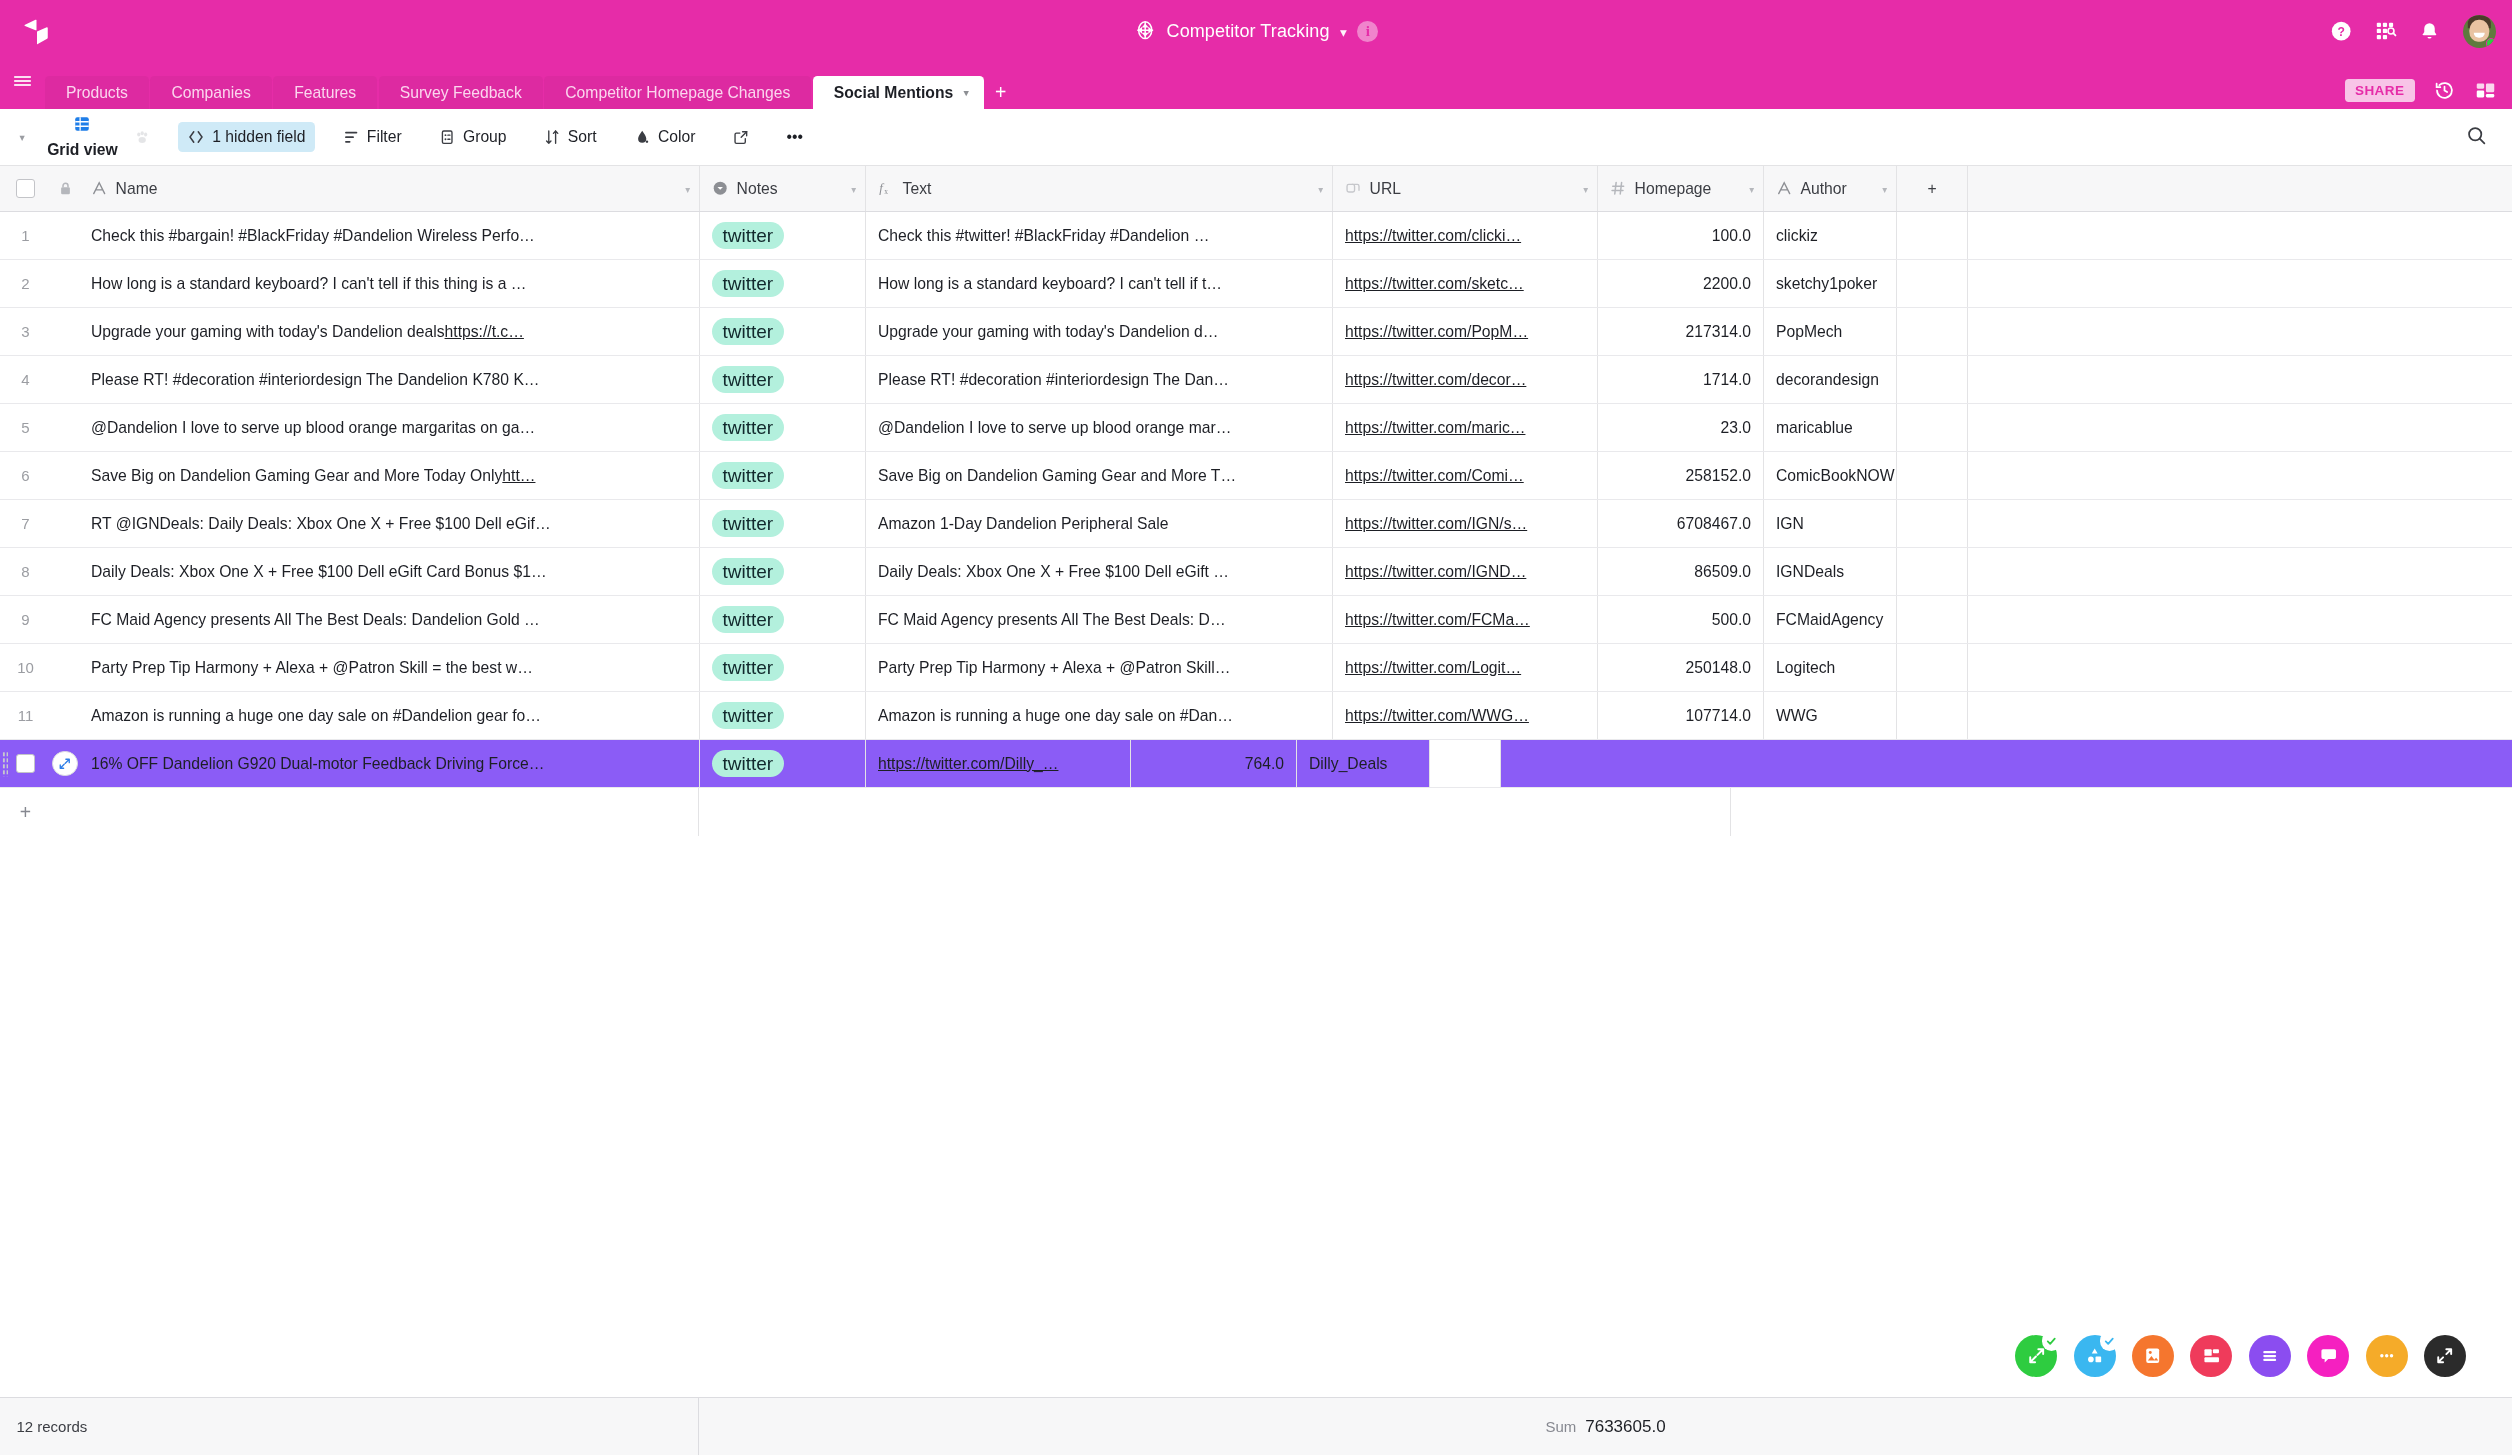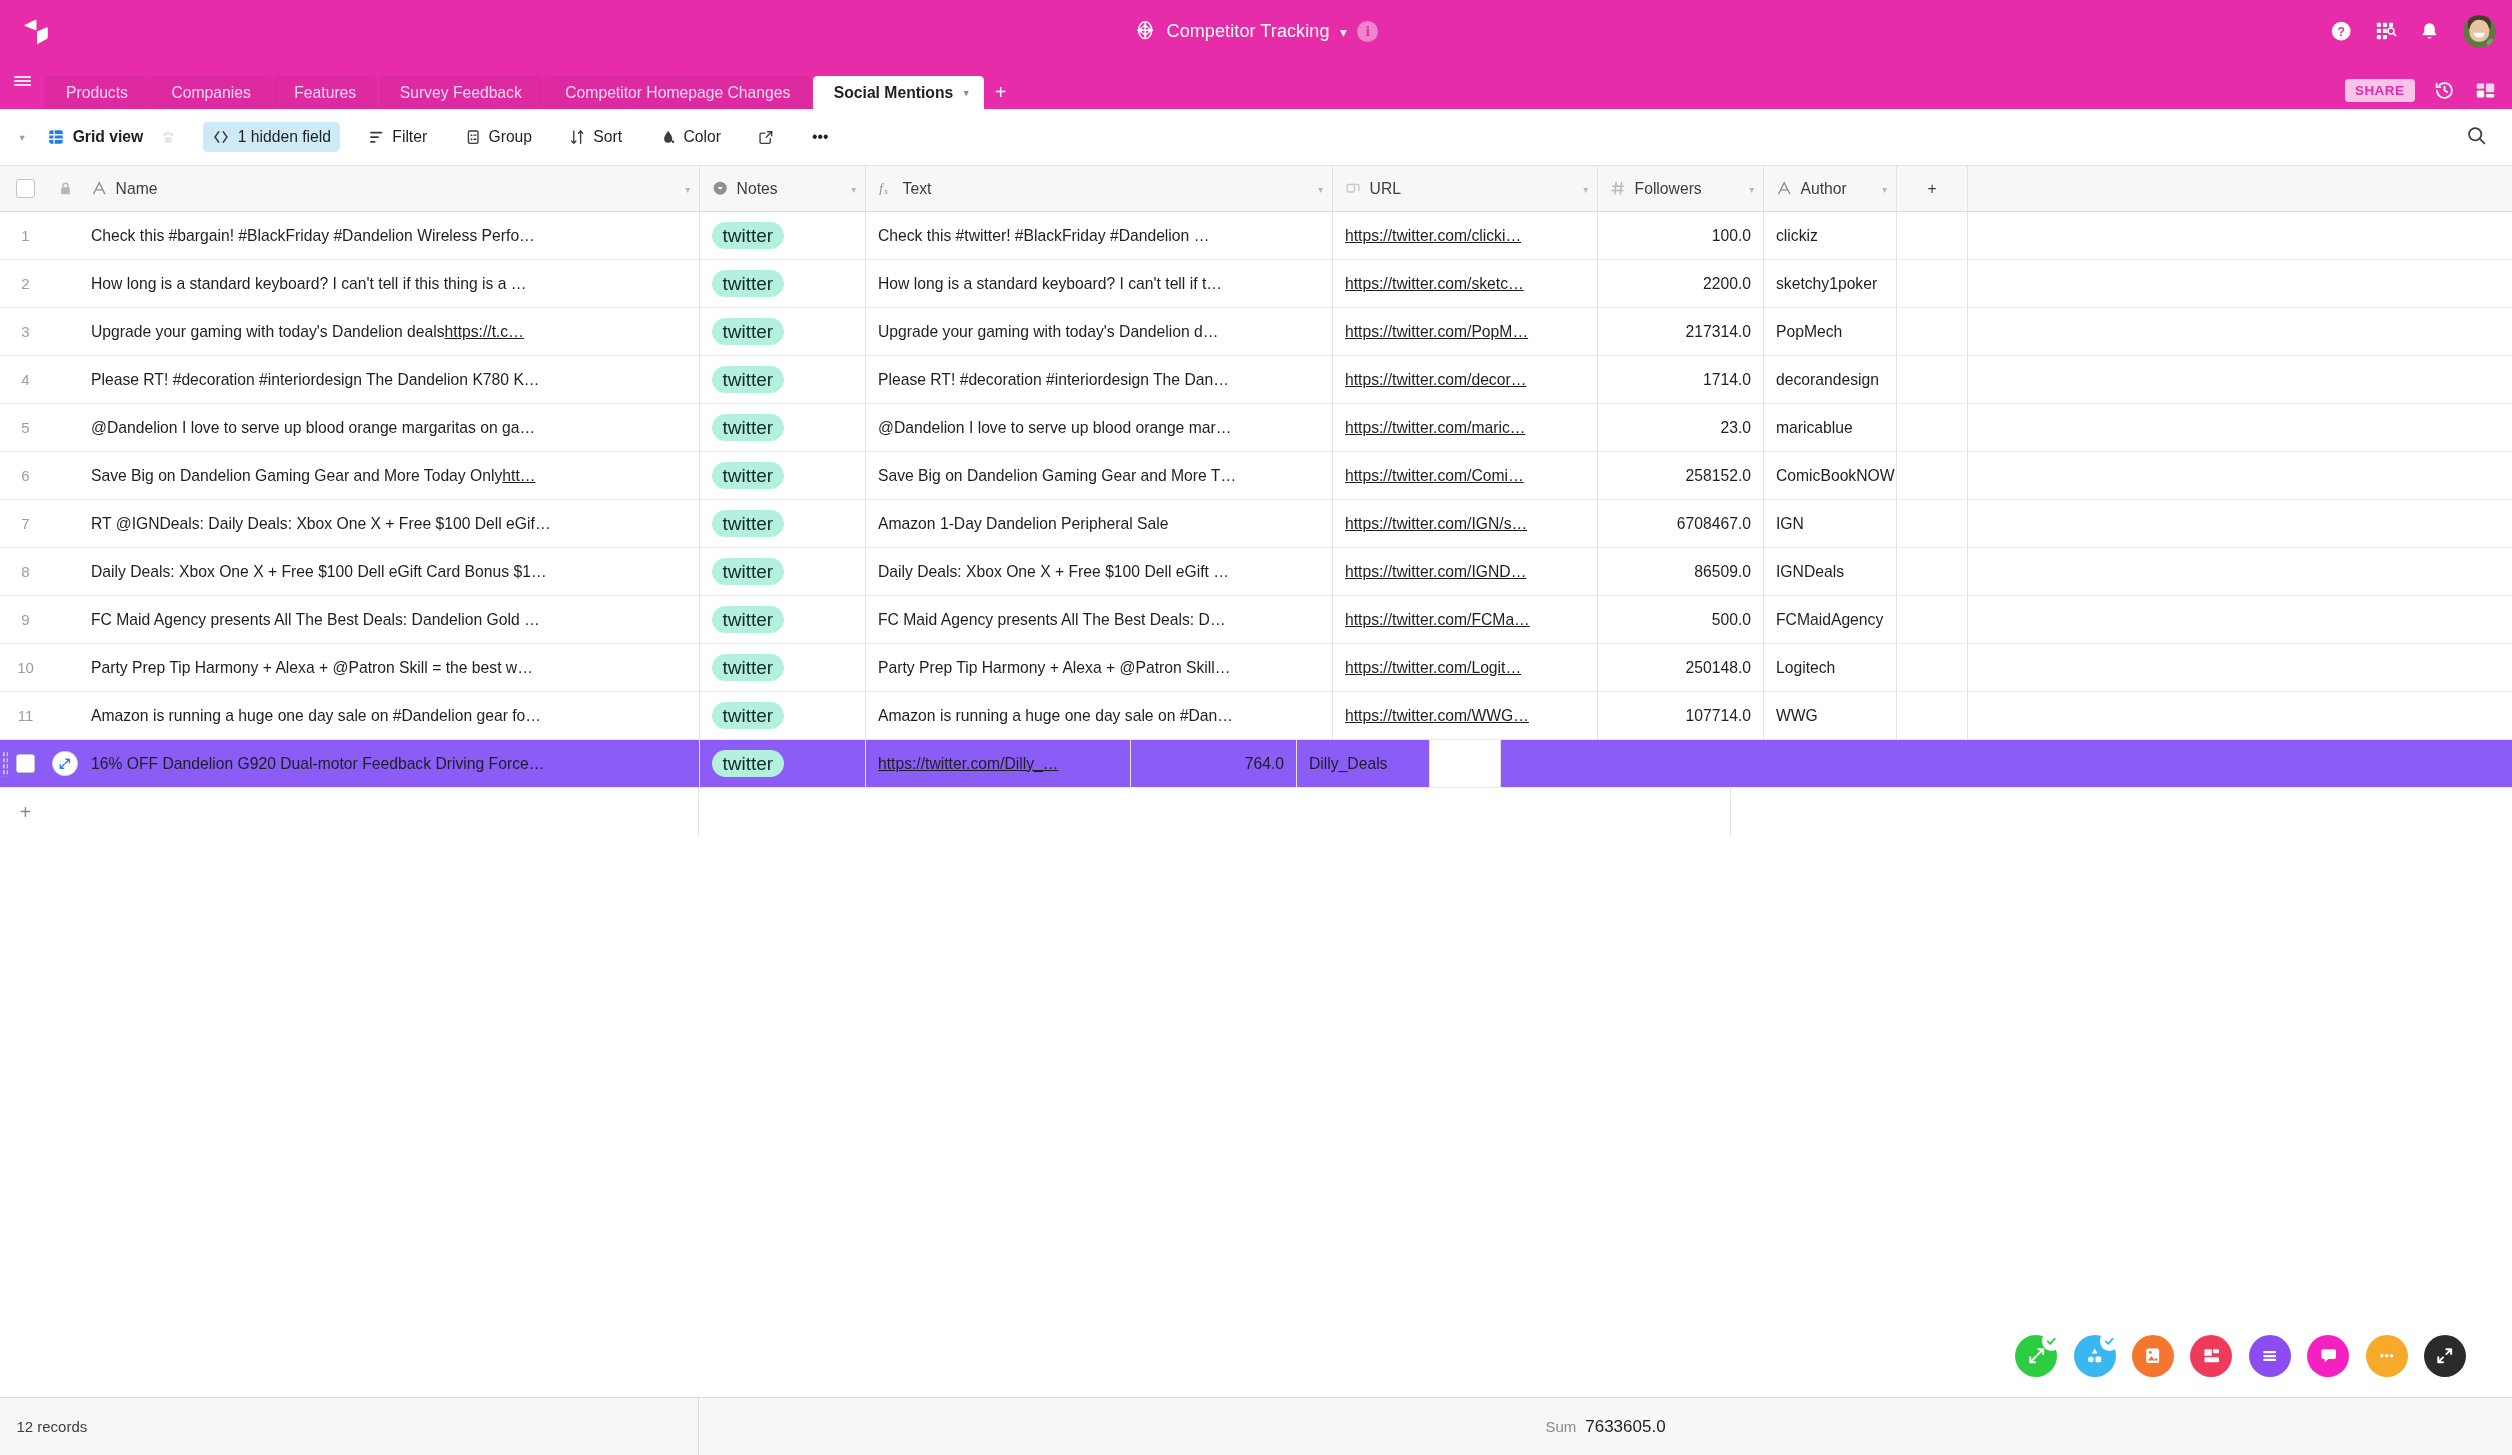--- a/index.html
+++ b/index.html
@@ -105,21 +105,21 @@
   .toolbar {
     height: 57px; background: #fff; border-bottom: 0.7px solid #e3e3e5;
     display: flex; align-items: center; padding-left: 19.4px; position: relative;
   }
   .tb-caret { color:#9b9da2; font-size: 10.5px; margin-right: 13.5px; }
   .tb-item {
     display:flex; align-items:center; gap: 7.5px;
     font-size: 15.7px; color: #1d1f25; margin-right: 19.4px;
     padding: 6px 9px; border-radius: 4.5px; white-space: nowrap;
   }
-  .tb-item.first { margin-right: 7.5px; font-weight: 600; }
+  .tb-item.first { margin-right: 7.5px; font-weight: 600; flex-direction: column; }
   .tb-item.hidden-field { background: #cfeaf7; color:#1d1f25; }
   .tb-collab { display:flex; margin-right: 27px; }
   .paw { width: 16.4px; height: 16.4px; opacity: .35; }
   .tb-search { position: absolute; right: 25.4px; top: 50%; transform: translateY(-50%); }
 
   
   .grid { position: relative; background:#fff; }
   .rowline { display: flex; height: 48px; align-items: stretch; }
   .hdr-row { height: 46px; background: #f7f7f8; border-bottom: 0.7px solid #dcdce0; }
   .cell {
@@ -457,21 +457,21 @@
       </span>
       <span>URL</span>
       <span class="hcaret">▾</span>
     </div>
     <div class="cell hdr-cell c-follow" style="justify-content:flex-start">
       <span class="fieldicon">
         <svg width="16.4" height="16.4" viewBox="0 0 24 24" fill="none" stroke="#b5b7bc" stroke-width="2.2" stroke-linecap="round">
           <path d="M9 3.5L7 20.5M17 3.5l-2 17M4 9h16M3 15.5h16"></path>
         </svg>
       </span>
-      <span>Followers</span>
+      <span>Homepage</span>
       <span class="hcaret">▾</span>
     </div>
     <div class="cell hdr-cell c-author">
       <span class="fieldicon">
         <svg width="16.4" height="16.4" viewBox="0 0 24 24" fill="none" stroke="#8d8f94" stroke-width="2" stroke-linecap="round">
             <path d="M4 20L12 4l8 16M7.2 14.5h9.6"></path>
           </svg>
       </span>
       <span>Author</span>
       <span class="hcaret">▾</span>

